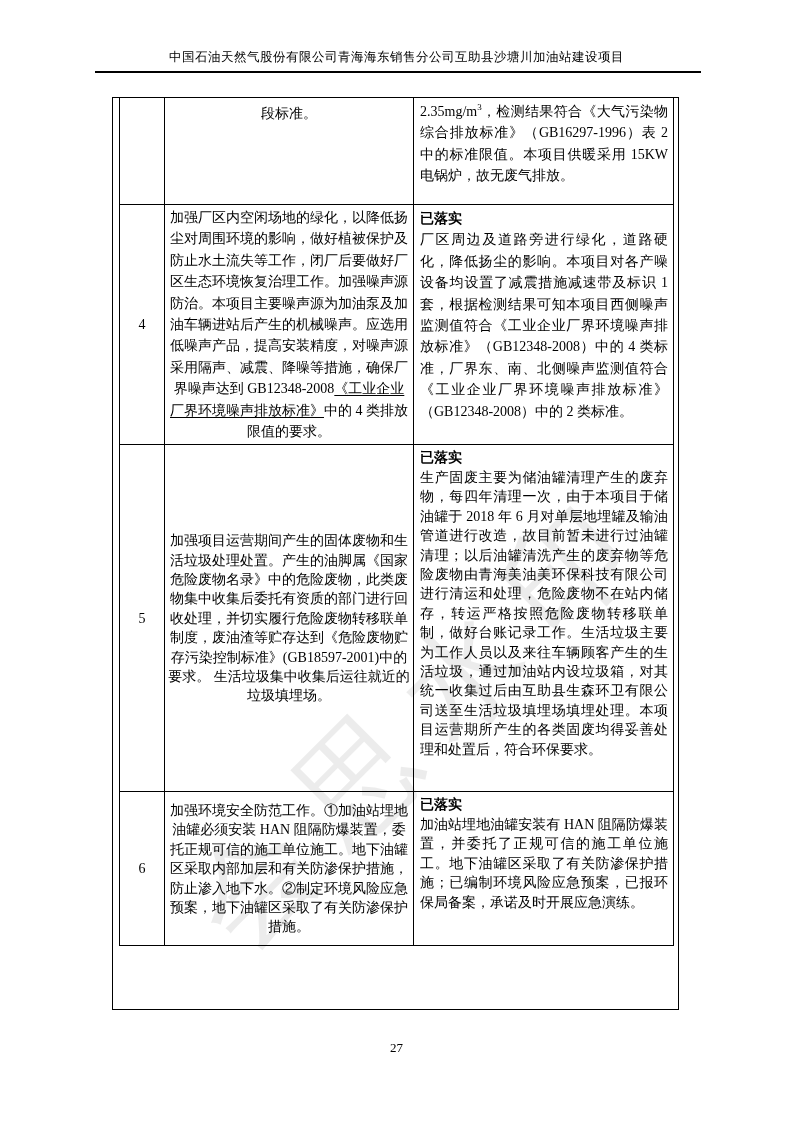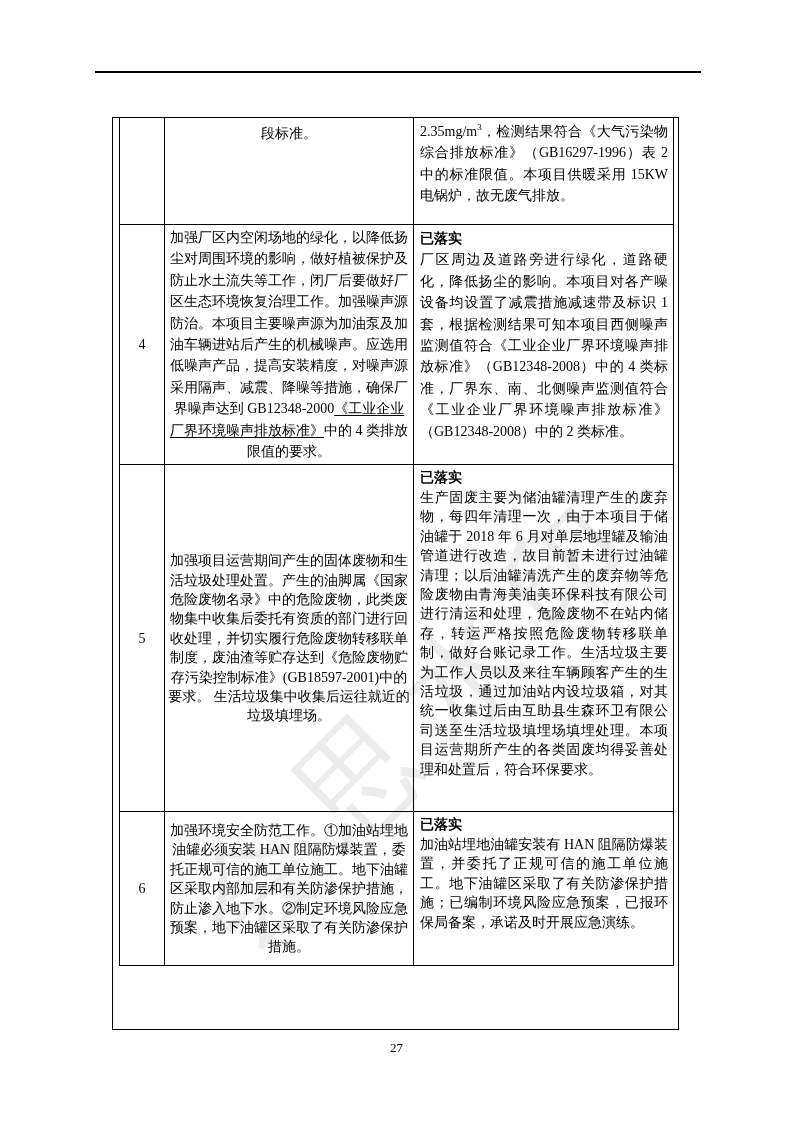--- a/index.html
+++ b/index.html
@@ -18,21 +18,21 @@
   .watermark{
     position:absolute;left:155px;top:870px;z-index:0;
     transform:rotate(-45deg);transform-origin:0 0;
     font-size:118px;letter-spacing:30px;white-space:nowrap;
     color:rgba(0,0,0,0.075);
     font-family:"Liberation Sans","DejaVu Sans",sans-serif;
     pointer-events:none;
   }
   .frame{
     position:absolute;left:112px;top:97px;width:567px;height:913px;
-    border:1px solid #000;box-sizing:border-box;z-index:1;margin-top:20px;
+    border:1px solid #000;box-sizing:border-box;z-index:1;
   }
   table.doc-table{
     position:absolute;left:6px;top:-1px;width:554px;
     border-collapse:collapse;table-layout:fixed;
   }
   .doc-table td{
     border:1px solid #000;box-sizing:border-box;
     font-size:14px;vertical-align:middle;overflow:hidden;
   }
   tr.r1{height:107px;} tr.r4{height:238px;} tr.r5{height:347px;} tr.r6{height:154px;}
@@ -48,20 +48,21 @@
   .footer{
     position:absolute;top:1040px;left:0;width:100%;
     text-align:center;font-size:13px;
   }
 </style>
 </head>
 <body>
 
 <div class="page">
 
+  <div class="header-title">中国石油天然气股份有限公司青海海东销售分公司互助县沙塘川加油站建设项目</div>
   <div class="header-rule"></div>
 
   <div class="watermark">会思水印</div>
 
   <div class="frame">
     <table class="doc-table">
       <colgroup>
         <col style="width:45px">
         <col style="width:249px">
         <col style="width:260px">
@@ -74,21 +75,21 @@
           <span>段标准。</span>
         </td>
         <td class="result-cell">
           <span>2.35mg/m</span><sup>3</sup><span>，检测结果符合《大气污染物综合排放标准》（GB16297-1996）表 2 中的标准限值。本项目供暖采用 15KW 电锅炉，故无废气排放。</span>
         </td>
       </tr>
 
       <tr class="r4 lh21">
         <td class="num-cell">4</td>
         <td class="measure-cell">
-          <span>加强厂区内空闲场地的绿化，以降低扬尘对周围环境的影响，做好植被保护及防止水土流失等工作，闭厂后要做好厂区生态环境恢复治理工作。加强噪声源防治。本项目主要噪声源为加油泵及加油车辆进站后产生的机械噪声。应选用低噪声产品，提高安装精度，对噪声源采用隔声、减震、降噪等措施，确保厂界噪声达到 GB12348-2000</span><span class="book-underline">《工业企业厂界环境噪声排放标准》</span><span>中的 4 类排放限值的要求。</span>
+          <span>加强厂区内空闲场地的绿化，以降低扬尘对周围环境的影响，做好植被保护及防止水土流失等工作，闭厂后要做好厂区生态环境恢复治理工作。加强噪声源防治。本项目主要噪声源为加油泵及加油车辆进站后产生的机械噪声。应选用低噪声产品，提高安装精度，对噪声源采用隔声、减震、降噪等措施，确保厂界噪声达到 GB12348-2008</span><span class="book-underline">《工业企业厂界环境噪声排放标准》</span><span>中的 4 类排放限值的要求。</span>
         </td>
         <td class="result-cell">
           <span class="status">已落实</span>
           <span>厂区周边及道路旁进行绿化，道路硬化，降低扬尘的影响。本项目对各产噪设备均设置了减震措施减速带及标识 1 套，根据检测结果可知本项目西侧噪声监测值符合《工业企业厂界环境噪声排放标准》（GB12348-2008）中的 4 类标准，厂界东、南、北侧噪声监测值符合《工业企业厂界环境噪声排放标准》（GB12348-2008）中的 2 类标准。</span>
         </td>
       </tr>
 
       <tr class="r5 lh19">
         <td class="num-cell">5</td>
         <td class="measure-cell">

